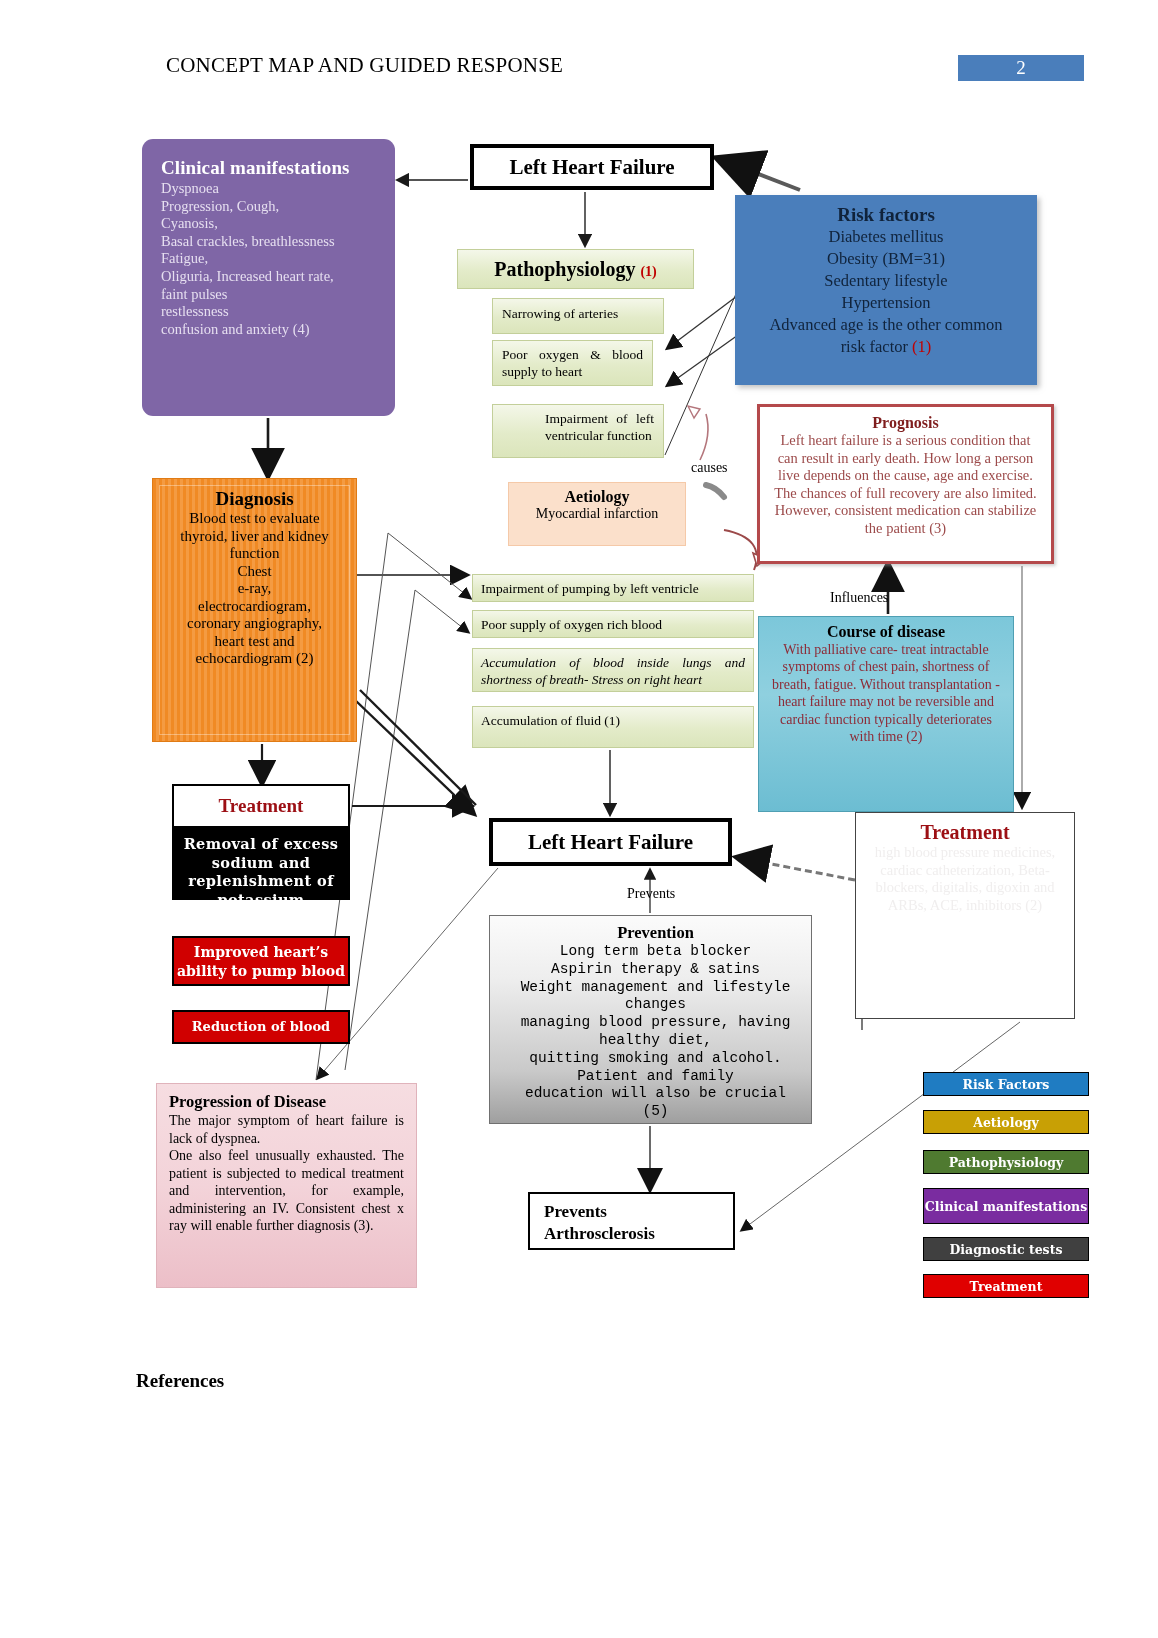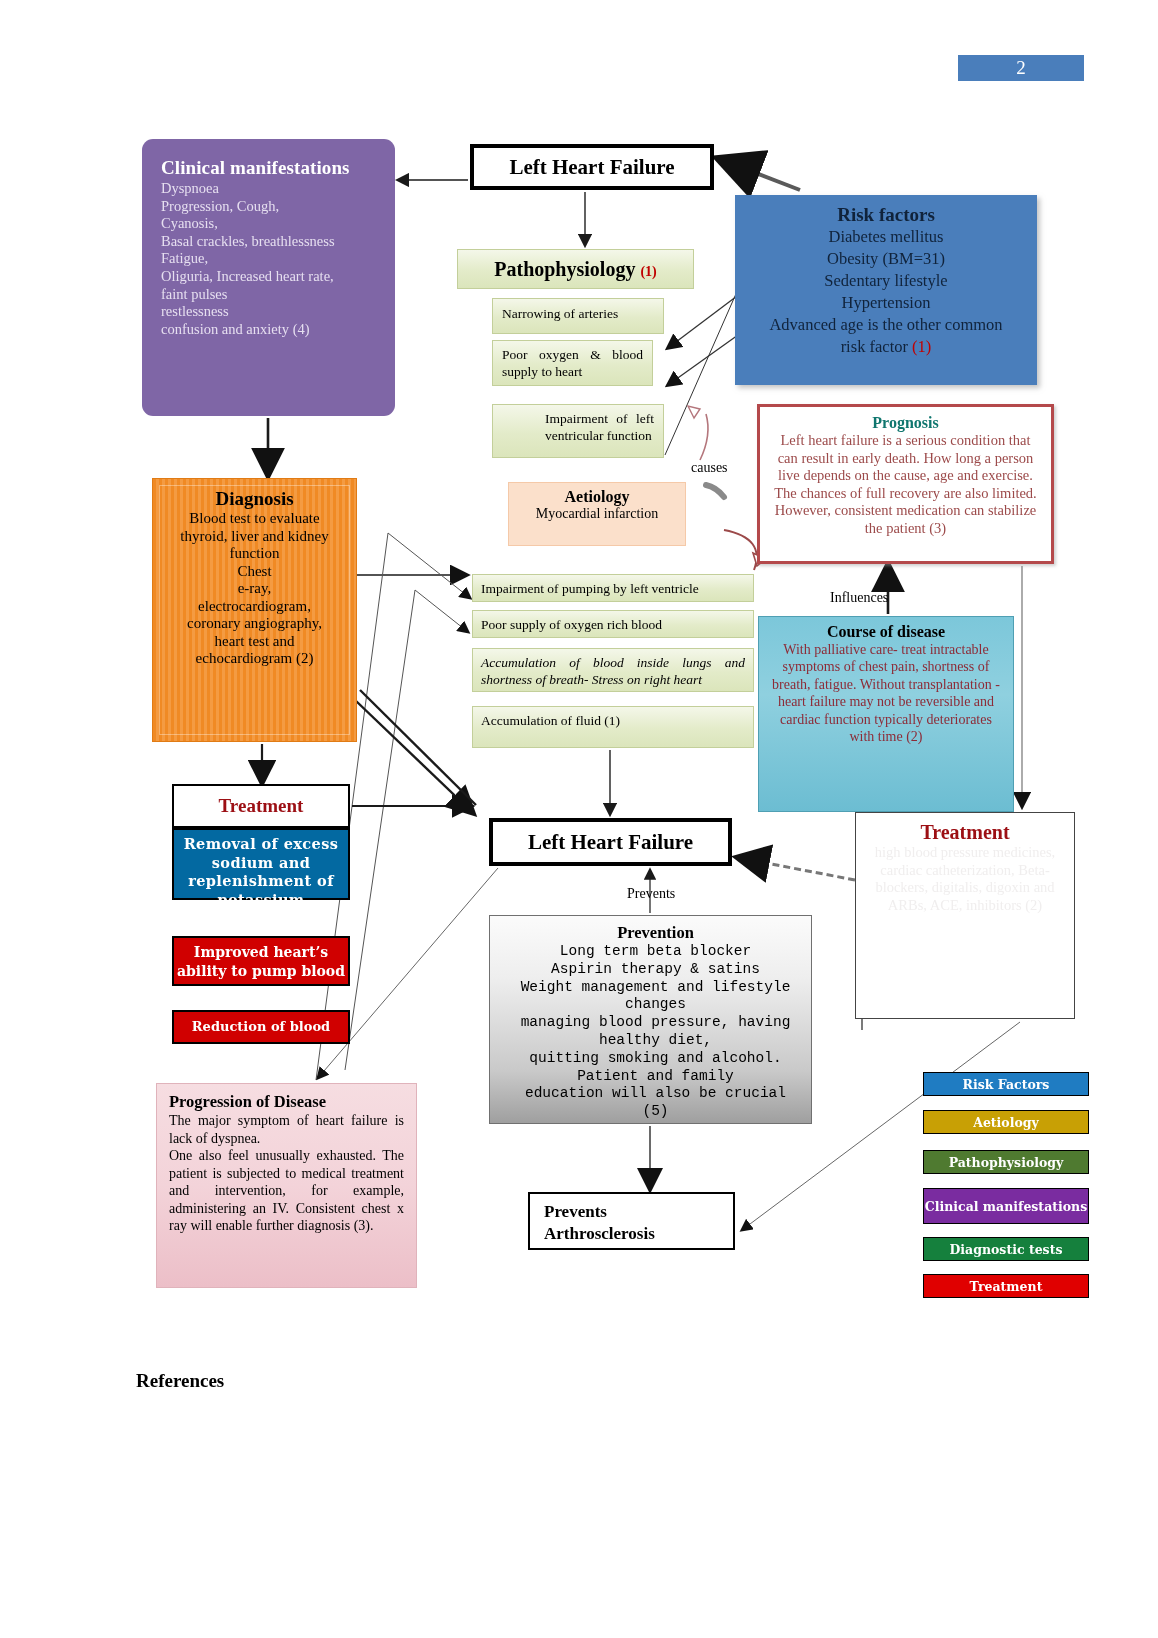--- a/index.html
+++ b/index.html
@@ -43,21 +43,21 @@
   .pbox-t.tall{padding-top:5px;}
 
   
   #aetio{left:508px;top:482px;width:178px;height:64px;background:#fbe0cb;border:1px solid #f5c9a8;}
   #aetio .h{font-size:16px;font-weight:bold;text-align:center;padding-top:5px;}
   #aetio .l{font-size:14px;text-align:center;}
 
   
   #prog{left:757px;top:404px;width:297px;height:160px;background:#fff;border:3px solid #b4494b;
         box-shadow:2px 2px 3px rgba(160,160,160,.5);padding:7px 9px 0 9px;}
-  #prog .h{font-size:16px;font-weight:bold;text-align:center;color:#0f766e;}
+  #prog .h{font-size:16px;font-weight:bold;text-align:center;color:#7f1d1d;}
   #prog .l{font-size:14.5px;line-height:17.5px;text-align:center;color:#9c4a4a;}
 
   
   #diag{left:152px;top:478px;width:205px;height:264px;
         background:repeating-linear-gradient(90deg,#f08a24 0 3px,#f49b42 3px 6px);
         border:1px solid #e07b15;}
   #diag .inner{position:absolute;inset:6px;border:1px solid rgba(255,255,255,.35);}
   #diag .h{position:relative;font-size:19px;font-weight:bold;text-align:center;padding-top:9px;}
   #diag .l{position:relative;font-size:15px;line-height:17.5px;text-align:center;}
 
@@ -72,21 +72,21 @@
   #course{left:758px;top:616px;width:256px;height:196px;
           background:linear-gradient(to bottom,#7cc7da 0%,#8fd0df 40%,#6cbdd2 100%);
           border:1px solid #4f9fb3;padding:6px 8px 0 8px;}
   #course .h{font-size:16px;font-weight:bold;text-align:center;color:#000;}
   #course .l{font-size:14px;line-height:17.4px;text-align:center;color:#8d2b37;}
   #influences{left:830px;top:590px;font-size:14px;}
 
   
   #trt-head{left:172px;top:784px;width:178px;height:44px;background:#fff;border:2px solid #000;}
   #trt-head .t{text-align:center;line-height:40px;font-size:19px;font-weight:bold;color:#9c0f14;}
-  #trt-1{left:172px;top:828px;width:178px;height:72px;background:#0369a1;border:2px solid #000;}
+  #trt-1{left:172px;top:828px;width:178px;height:72px;background:#000000;border:2px solid #000;}
   #trt-2{left:172px;top:936px;width:178px;height:50px;background:#d00000;border:2px solid #000;}
   #trt-3{left:172px;top:1010px;width:178px;height:34px;background:#d00000;border:2px solid #000;}
   .trt-t{color:#fff;text-align:center;font-weight:bold;font-family:"DejaVu Serif",serif;}
   #trt-1 .trt-t{font-size:14.5px;line-height:18.5px;padding-top:5px;letter-spacing:.4px;}
   #trt-2 .trt-t{font-size:14px;line-height:19px;padding-top:5px;}
   #trt-3 .trt-t{font-size:13px;line-height:30px;}
 
   
   #progdis{left:156px;top:1083px;width:261px;height:205px;
            background:linear-gradient(to bottom,#f6dde1 0%,#f3d3d9 50%,#ecbfc8 100%);
@@ -117,33 +117,34 @@
   #arthro .t{font-size:17px;font-weight:bold;line-height:22px;}
 
   
   .lg{width:166px;height:24px;border:1.5px solid #000;color:#fff;text-align:center;
       font-family:"DejaVu Serif",serif;font-weight:bold;font-size:12.5px;
       display:flex;align-items:center;justify-content:center;line-height:13px;}
   #lg0{left:923px;top:1072px;background:#1f7cc2;}
   #lg1{left:923px;top:1110px;background:#c8a005;}
   #lg2{left:923px;top:1150px;background:#4f7a30;}
   #lg3{left:923px;top:1188px;height:36px;background:#7a2ca0;}
-  #lg4{left:923px;top:1237px;background:#15803d;}
+  #lg4{left:923px;top:1237px;background:#404040;}
   #lg5{left:923px;top:1274px;background:#e00000;}
 
   
   #refs{left:136px;top:1370px;font-size:19px;font-weight:bold;}
 
   svg#wires{position:absolute;left:0;top:0;width:1158px;height:1638px;pointer-events:none;}
 </style>
 </head>
 <body>
 
 <div id="page">
 
+  <div class="abs" id="hdr-title">CONCEPT MAP AND GUIDED RESPONSE</div>
   <div class="abs" id="hdr-pagebox"></div>
   <div class="abs" id="hdr-pagenum">2</div>
 
   <svg id="wires">
     <defs>
       <marker id="ar" markerWidth="9" markerHeight="9" refX="7" refY="4.5" orient="auto">
         <path d="M0,0 L9,4.5 L0,9 z" fill="#1a1a1a"></path>
       </marker>
       <marker id="arb" markerWidth="13" markerHeight="13" refX="10" refY="6.5" orient="auto">
         <path d="M0,0 L13,6.5 L0,13 z" fill="#111"></path>

